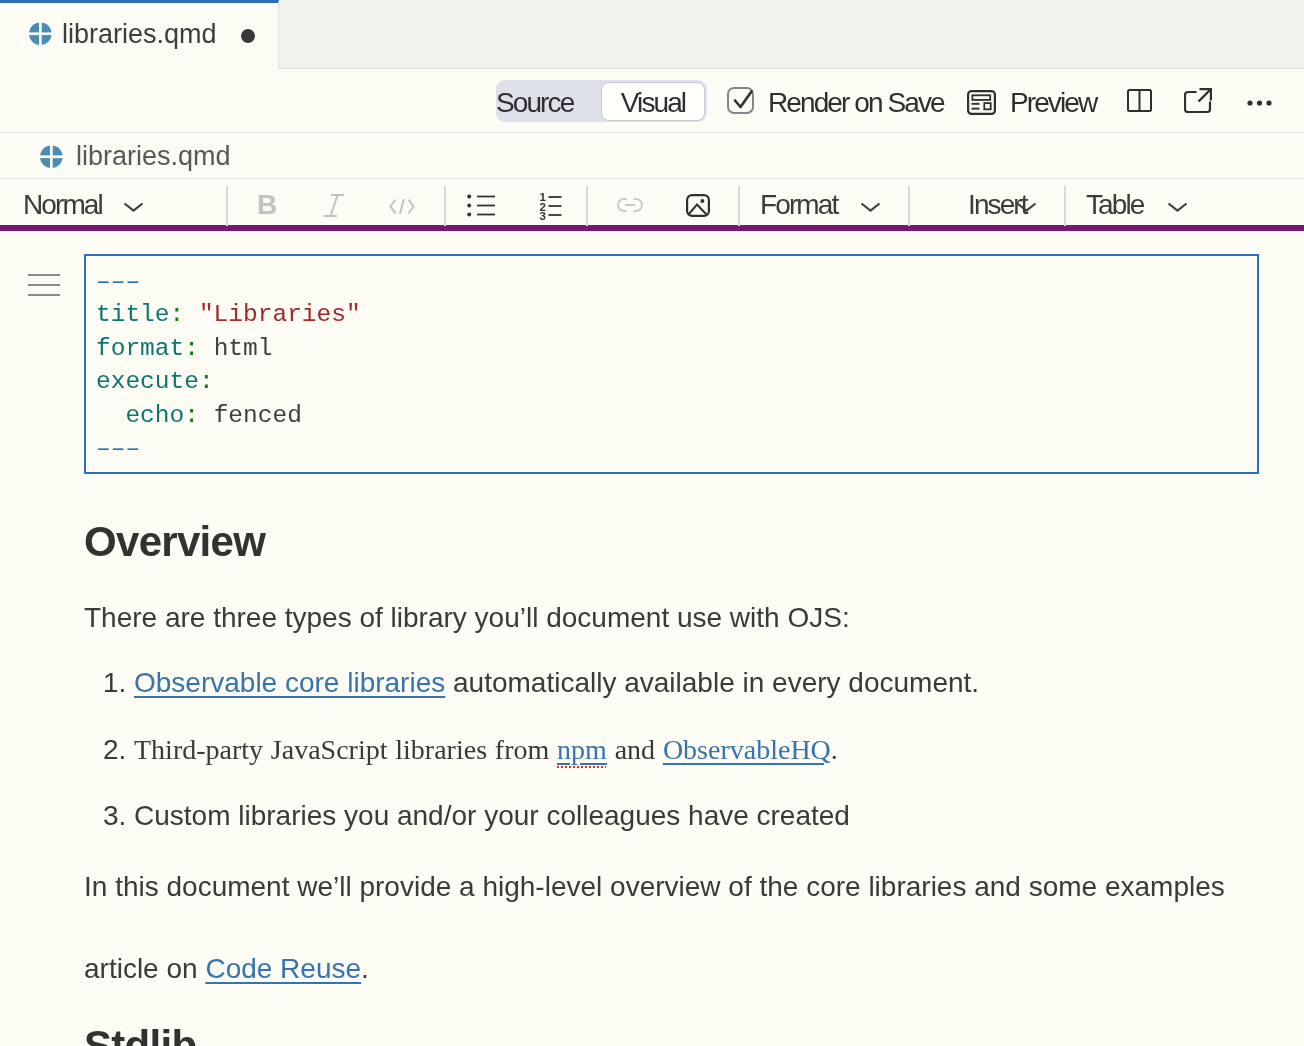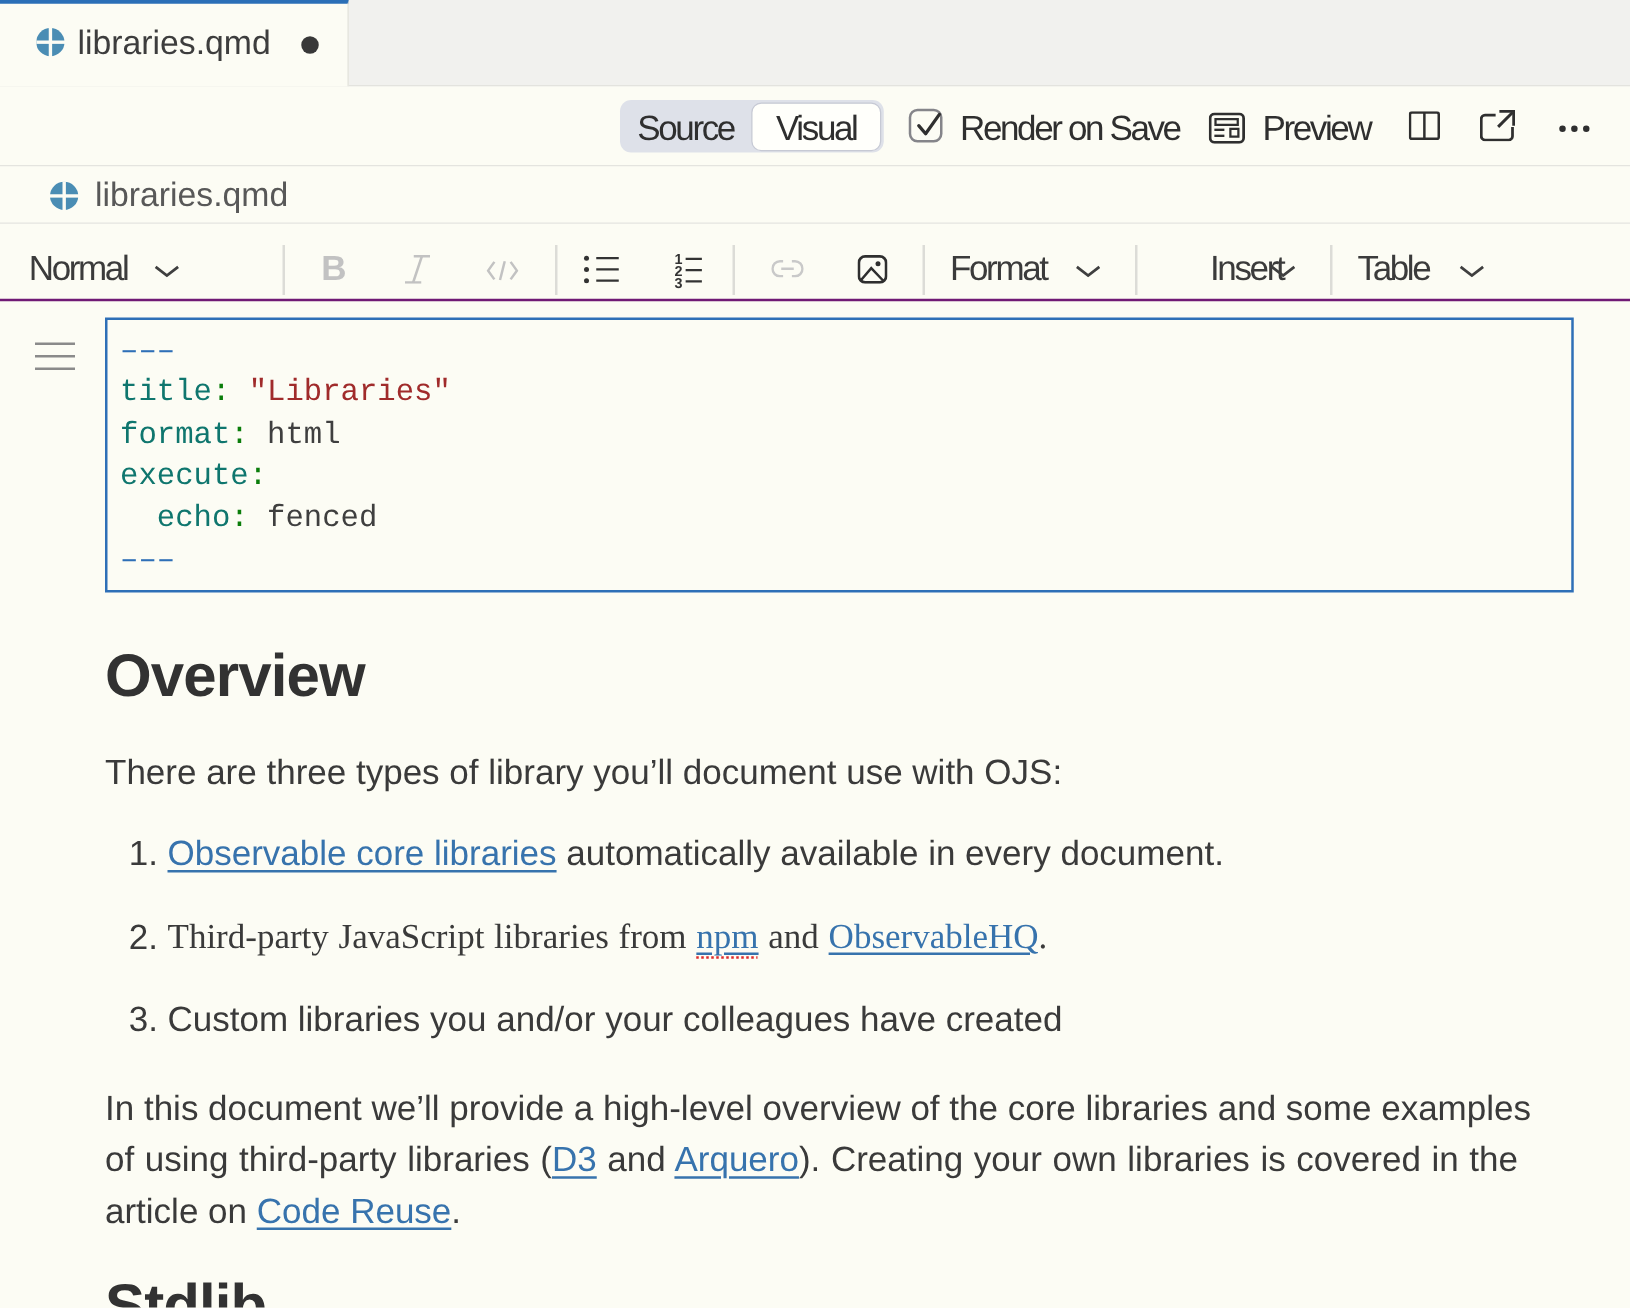--- a/index.html
+++ b/index.html
@@ -9,49 +9,49 @@
 
   
   .tabbar { position:absolute; left:0; top:0; width:1304px; height:69px; background:#f1f1ee; border-bottom:1px solid #e3e3de; }
   .tab { position:absolute; left:0; top:0; width:279px; height:69px; background:#fcfcf4; border-top:3px solid #2b6fb7; border-right:1px solid #e0e0da; }
   .tab-title { position:absolute; left:62px; top:18px; font-size:27px; line-height:27px; color:#3d3d3d; }
   .tab-dot { position:absolute; left:241px; top:25.5px; width:14px; height:14px; border-radius:50%; background:#383838; }
 
   
   .row2 { position:absolute; left:0; top:69px; width:1304px; height:64px; border-bottom:1px solid #e4e4df; }
   .seg { position:absolute; left:496px; top:11px; width:211px; height:42px; background:#dee1e9; border-radius:9px; }
-  .seg-src { position:absolute; left:0; top:0; width:105px; text-align:center; line-height:45px; font-size:28px; letter-spacing:-1.9px; color:#2f2f2f; }
+  .seg-src { position:absolute; left:0; top:0; width:105px; text-align:left; line-height:45px; font-size:28px; letter-spacing:-1.9px; color:#2f2f2f; }
   .seg-vis { position:absolute; left:105px; top:1.5px; width:104px; height:39px; text-align:center; line-height:40px; font-size:28px; letter-spacing:-1.9px; color:#2f2f2f; background:#fffffb; border:1.5px solid #c6c9d4; border-radius:8px; }
   .chk { position:absolute; left:727px; top:18px; width:27px; height:27px; border:2px solid #85858a; border-radius:7px; }
   .r2txt { position:absolute; top:20px; font-size:28px; letter-spacing:-1.9px; line-height:28px; color:#2f2f2f; }
 
   
   .row3 { position:absolute; left:0; top:133px; width:1304px; height:46px; border-bottom:1px solid #e4e4df; }
   .row3-title { position:absolute; left:76px; top:10px; font-size:27px; line-height:27px; color:#585858; }
 
   
-  .row4 { position:absolute; left:0; top:190px; width:1304px; height:51px; border-bottom:2px solid #701a75; font-size:28px; letter-spacing:-1.9px; color:#3b3b3b; }
+  .row4 { position:absolute; left:0; top:180px; width:1304px; height:51px; border-bottom:6px solid #701a75; font-size:28px; letter-spacing:-1.9px; color:#3b3b3b; }
   .tb-item { position:absolute; top:12px; line-height:26px; }
   .tb-sep { position:absolute; top:6px; width:2px; height:40px; background:#dcdcd7; }
   .gray { color:#c2c2c2; }
 
   
   .handle { position:absolute; left:28px; top:274px; width:32px; }
   .handle div { height:2px; background:#8a8a8a; margin-bottom:8px; }
   .yaml { position:absolute; left:84px; top:254px; width:1175px; height:220px; border:2px solid #2e6fb7;
           font-family:"Liberation Mono", monospace; font-size:24.5px; line-height:33.5px;
           padding:8.5px 0 0 10px; white-space:pre; }
   .cb { color:#2e6fb7; }
   .ck { color:#0f766e; }
   .cc { color:#0a7d0a; }
   .cs { color:#a02b2b; }
   .cv { color:#3f3f3f; }
 
   
-  h2 { font-size:48px; font-weight:bold; color:#323232; letter-spacing:-0.7px; line-height:49px; position:absolute; left:84px; }
+  h2 { font-size:42px; font-weight:bold; color:#323232; letter-spacing:-0.7px; line-height:49px; position:absolute; left:84px; }
   .bodytext { font-size:28px; line-height:39px; color:#3a3a3a; position:absolute; left:84px; }
   a { color:#3773ad; text-decoration:underline; text-underline-offset:3.5px; text-decoration-thickness:2.4px; }
   .sq { text-decoration:underline dotted #dd2c2c 2.4px; text-underline-offset:7.5px; }
   .num { position:absolute; left:103px; }
   .litxt { position:absolute; left:134px; white-space:nowrap; }
 </style>
 </head>
 <body>
 
 <div class="tabbar"></div>
@@ -192,15 +192,15 @@
 </div>
 <div class="bodytext" style="top:729.8px; left:0; width:1304px;">
   <span class="num">2.</span>
   <span class="litxt" style="word-spacing:0.8px;font-family:Liberation Serif, serif;">Third-party JavaScript libraries from <a><span class="sq">npm</span></a> and <a>ObservableHQ</a>.</span>
 </div>
 <div class="bodytext" style="top:796.3px; left:0; width:1304px;">
   <span class="num">3.</span>
   <span class="litxt">Custom libraries you and/or your colleagues have created</span>
 </div>
 
-<div class="bodytext" style="top:866.1px; white-space:nowrap; line-height:41px;">In this document we’ll provide a high-level overview of the core libraries and some examples<br><span style="word-spacing:0.7px;">of using third-party libraries (<a>D3</a> and <a>Arquero</a>). Creating your own libraries is covered in the</span><br>article on <a>Code Reuse</a>.</div>
+<div class="bodytext" style="top:866.1px; white-space:nowrap; line-height:41px;">In this document we’ll provide a high-level overview of the core libraries and some examples<br><br>article on <a>Code Reuse</a>.</div>
 
 <h2 style="top:1021px;">Stdlib</h2>
 
 </body></html>

